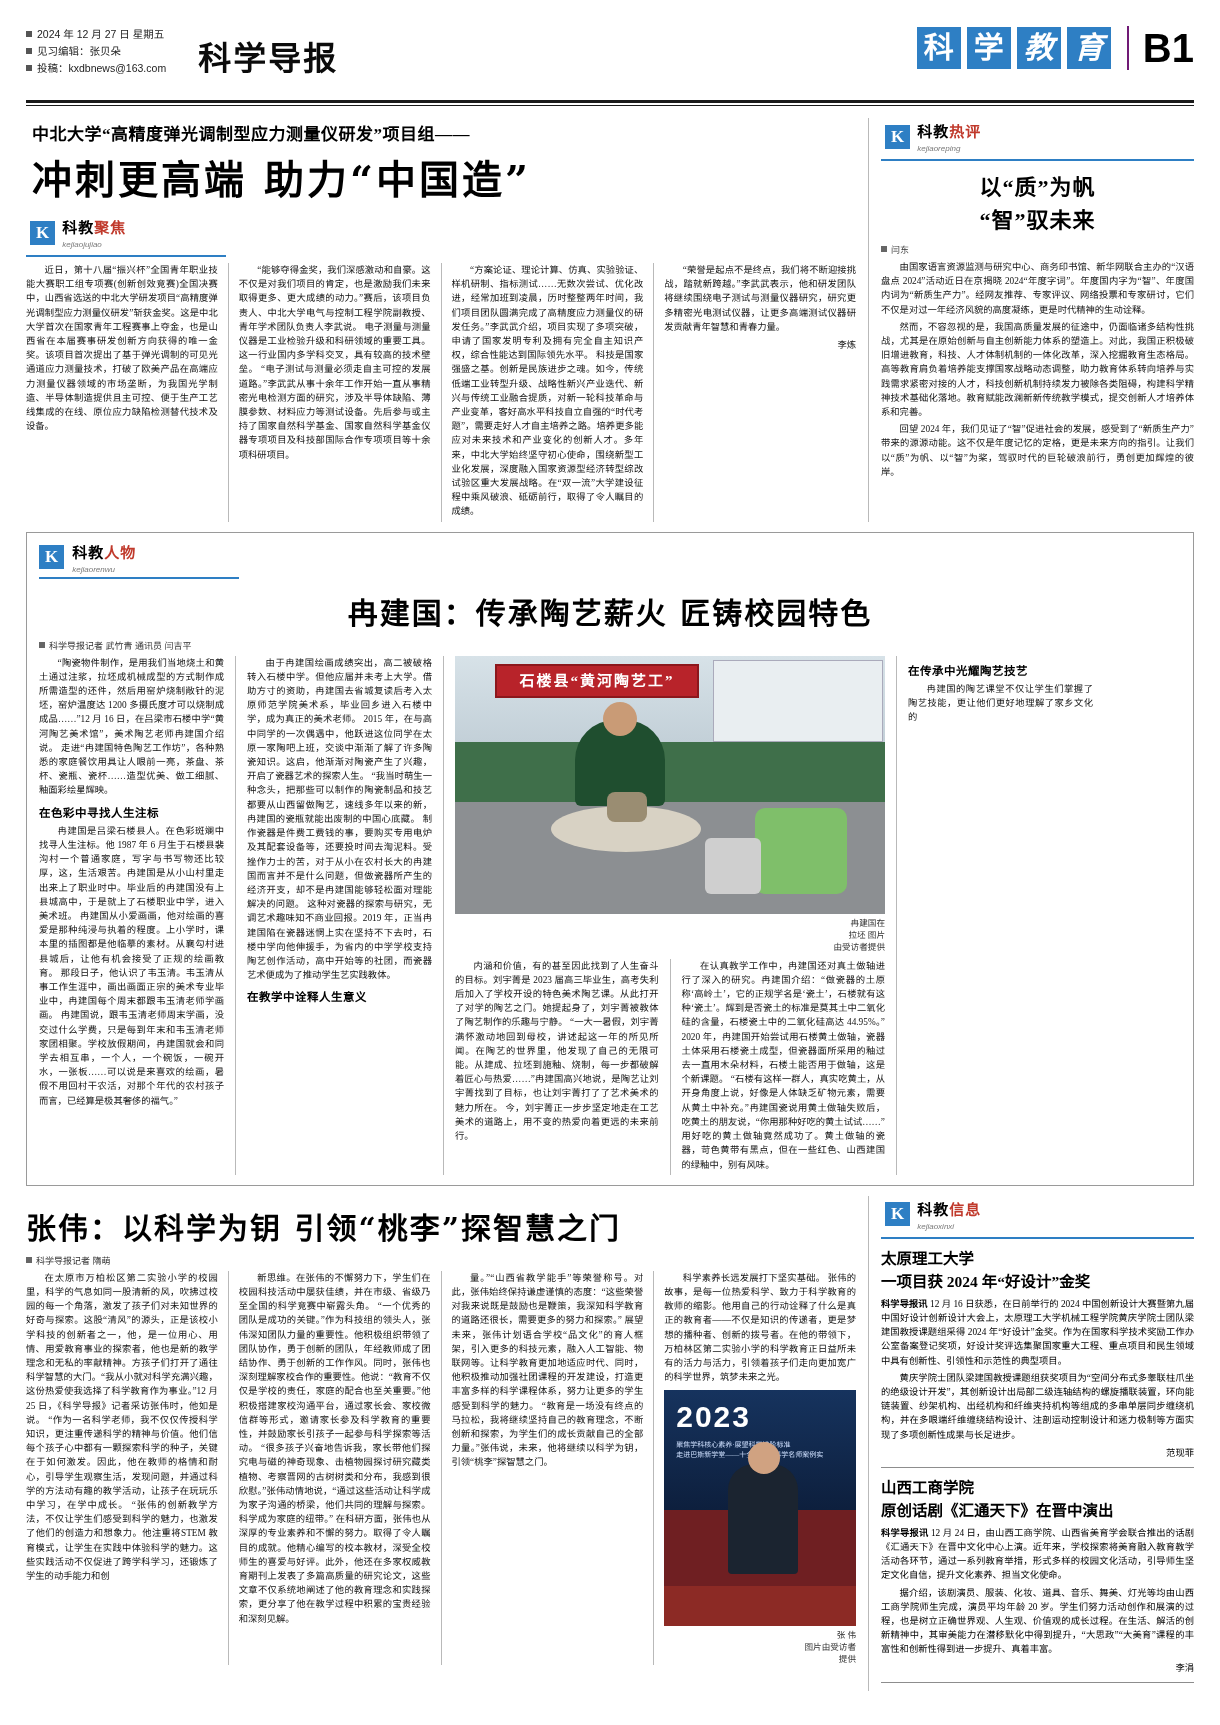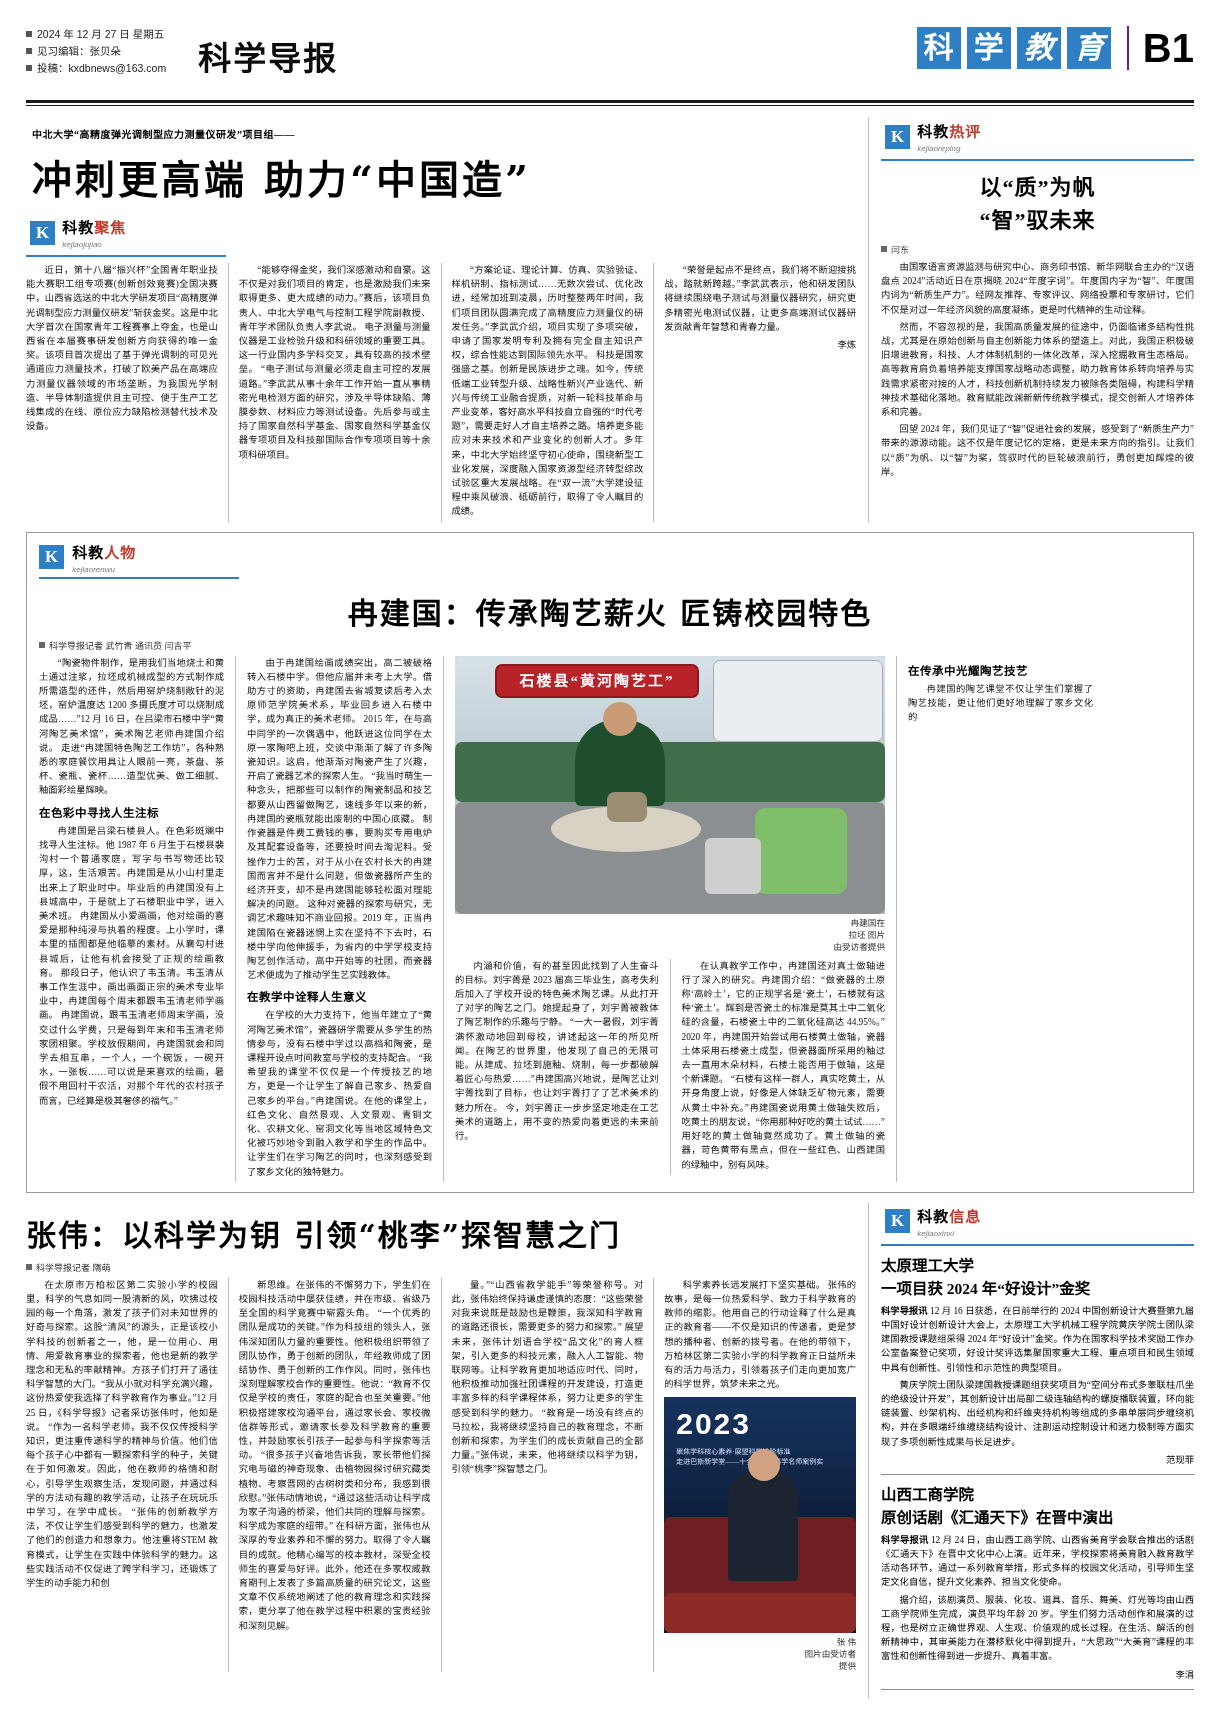--- a/index.html
+++ b/index.html
@@ -31,21 +31,21 @@
   
   .col-text{font-size:9.3px;line-height:14.2px;text-align:justify;text-justify:inter-ideograph;color:#111;}
   .col-text p{margin:0 0 3px 0;text-indent:2em;}
   .vdiv{width:1px;background:#b9b9b9;}
 
   
   .topzone{display:flex;gap:12px;margin-top:12px;}
   .topmain{width:830px;}
   .toprail{width:320px;}
 
-  .kicker{font-size:10px;line-height:22px;font-weight:bold;letter-spacing:.5px;margin:6px 0 2px 6px;}
+  .kicker{font-size:17px;line-height:22px;font-weight:bold;letter-spacing:.5px;margin:6px 0 2px 6px;}
   .headline{font-size:40px;font-weight:bold;letter-spacing:3px;margin:2px 0 10px 6px;font-family:"DejaVu Serif",serif;}
 
   .colflag{display:flex;align-items:center;gap:7px;margin:2px 0 6px 4px;}
   .flag-k{display:inline-block;background:#2e7fc4;color:#fff;font-weight:bold;font-size:17px;line-height:22px;padding:1px 6px;font-family:"Liberation Serif",serif;}
   .flag-main{font-size:15px;font-weight:bold;letter-spacing:1px;}
   .flag-main .accent{color:#c0392b;}
   .flag-py{font-size:8px;color:#7a7a7a;font-style:italic;font-family:"Liberation Sans",sans-serif;margin-top:3px;}
   .flag-wrap{display:flex;flex-direction:column;}
   .flag-line{height:2px;background:#2e7fc4;margin-top:3px;}
 
@@ -81,21 +81,21 @@
   .rail-lead{font-size:9.3px;line-height:14.2px;text-align:justify;}
   .rail-lead b{font-weight:bold;}
   .rail-sig{text-align:right;font-size:9.3px;margin-top:3px;}
 
   .hr-dash{height:1px;background:#8d8d8d;margin:8px 0;}
 
   
   .ph-pottery{height:258px;background:linear-gradient(#cfd9de,#aeb9bf);}
   .ph-stage{height:250px;background:linear-gradient(#20304a,#0d1626);}
   .ph-inner{position:relative;width:100%;height:100%;}
-  .band{position:absolute;border-radius:7px;}
+  .band{position:absolute;}
 </style>
 </head>
 <body>
 
 <div class="page">
 
   <div class="masthead">
     <div class="mast-left">
       <div class="mast-meta">
         <div><span class="sq"></span><span>2024 年 12 月 27 日 星期五</span></div>
@@ -223,25 +223,20 @@
 
 2015 年，在与高中同学的一次偶遇中，他跃进这位同学在太原一家陶吧上班，交谈中渐渐了解了许多陶瓷知识。这启，他渐渐对陶瓷产生了兴趣，开启了瓷器艺术的探索人生。
 
 “我当时萌生一种念头，把那些可以制作的陶瓷制品和技艺都要从山西留做陶艺，速线多年以来的新，冉建国的瓷瓶就能出废制的中国心底藏。
 
 制作瓷器是件费工费钱的事，要购买专用电炉及其配套设备等，还要投时间去淘泥料。受挫作力士的苦，对于从小在农村长大的冉建国而言并不是什么问题，但做瓷器所产生的经济开支，却不是冉建国能够轻松面对理能解决的问题。
 
 这种对瓷器的探索与研究，无调艺术趣味知不商业回报。2019 年，正当冉建国陷在瓷器迷惘上实在坚持不下去时，石楼中学向他伸援手，为省内的中学学校支持陶艺创作活动，高中开始等的社团，而瓷器艺术便成为了推动学生艺实践教体。</p>
           </div>
         <div class="sub-h">在教学中诠释人生意义</div>
-        <div class="col-text">
-            <p>在学校的大力支持下，他当年建立了“黄河陶艺美术馆”，瓷器研学需要从多学生的热情参与，没有石楼中学过以高档和陶瓷，是课程开设点时间教室与学校的支持配合。
-
-“我希望我的课堂不仅仅是一个传授技艺的地方，更是一个让学生了解自己家乡、热爱自己家乡的平台。”冉建国说。在他的课堂上，红色文化、自然景观、人文景观、青铜文化、农耕文化、窑洞文化等当地区域特色文化被巧妙地令到融入教学和学生的作品中。让学生们在学习陶艺的同时，也深刻感受到了家乡文化的独特魅力。</p>
-          </div>
       </div>
       <div class="vdiv"></div>
 
       <div class="feat-mid">
         <div class="photo ph-pottery">
           <div class="ph-inner">
             <div class="band" style="left:0;top:0;width:100%;height:86px;background:linear-gradient(#d7e2e8,#c3d0d8);"></div>
             <div class="band" style="left:40px;top:8px;width:200px;height:30px;background:#b8232a;border:2px solid #8c171c;color:#fff;font-size:15px;font-weight:bold;text-align:center;line-height:30px;letter-spacing:2px;">石楼县“黄河陶艺工”</div>
             <div class="band" style="left:258px;top:4px;width:168px;height:80px;background:#e9eef1;border:1px solid #aab;"></div>
             <div class="band" style="left:0;top:86px;width:100%;height:60px;background:#3f6f4a;"></div>

